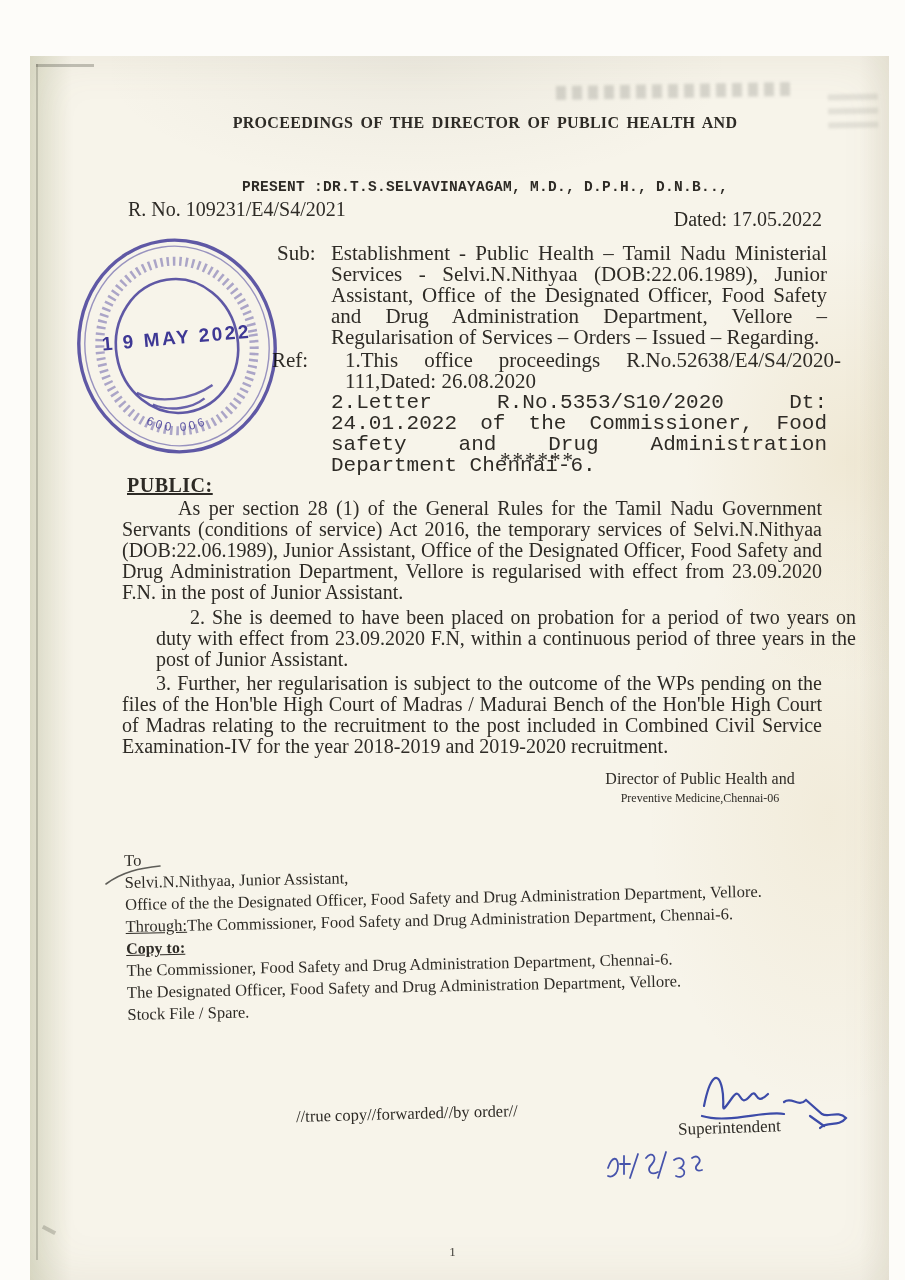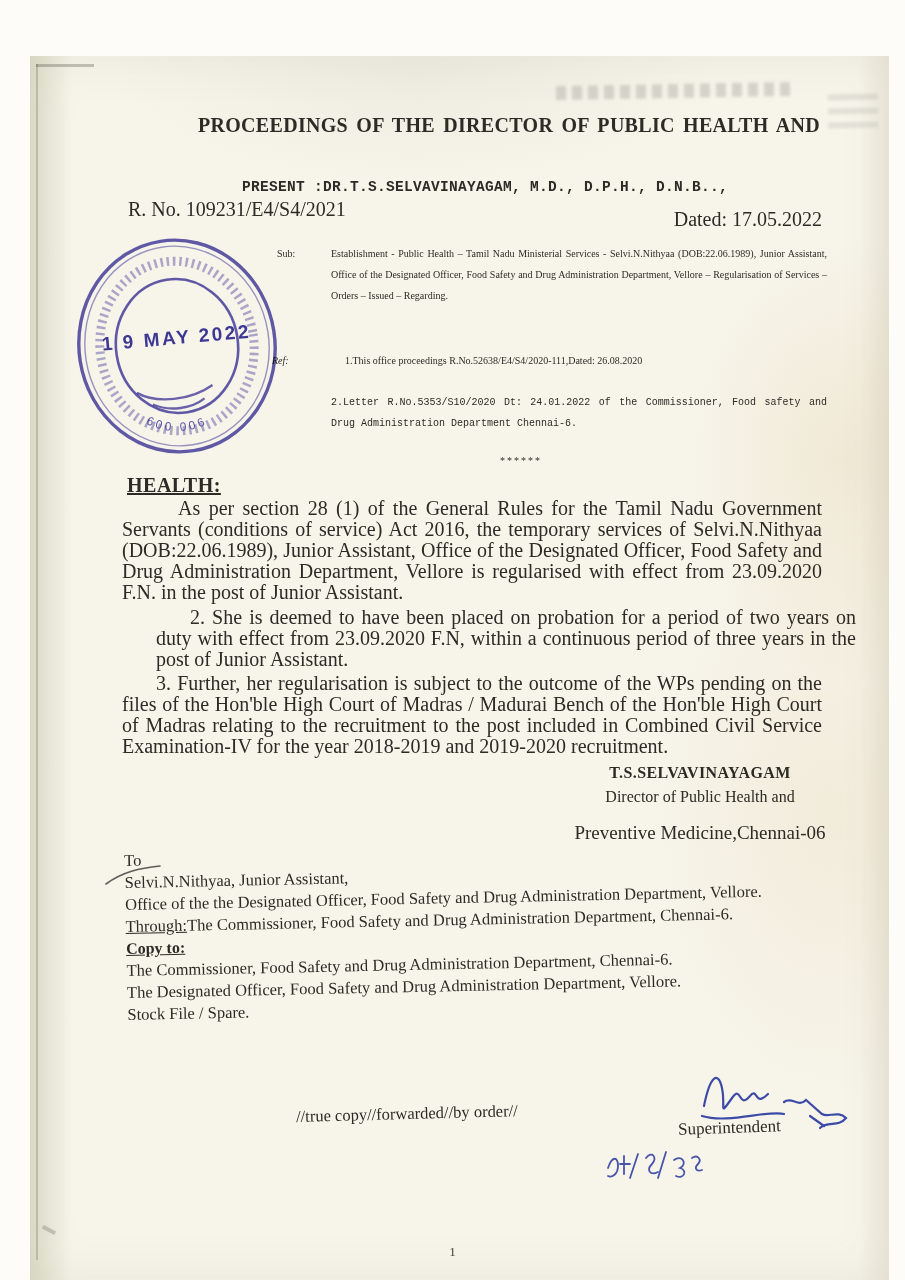--- a/index.html
+++ b/index.html
@@ -14,24 +14,24 @@
       linear-gradient(270deg, rgba(150,140,100,.10), rgba(150,140,100,0) 30px),
       #f7f4ea;
     box-shadow: inset 0 0 50px rgba(120,110,80,.10);}
   .abs{position:absolute;}
   .b{font-weight:bold;}
   .u{text-decoration:underline;}
   .just{text-align:justify;}
   .edge-line{position:absolute;background:rgba(70,70,58,.5);}
   .ghost{position:absolute;filter:blur(1.6px);opacity:.35;color:#8a8a84;
          font-family:"Liberation Sans",sans-serif;font-size:13px;transform:rotate(-1deg);}
-  .title{font-size:20px;letter-spacing:.3px;word-spacing:3px;text-align:right;}
+  .title{font-size:16px;letter-spacing:.3px;word-spacing:3px;text-align:center;}
   .present{font-size:14.5px;letter-spacing:.3px;text-align:center;}
   .body-text{font-size:20px;line-height:21px;}
-  .sub-text{font-size:10px;line-height:21px;}
+  .sub-text{font-size:21px;line-height:21px;}
   .addr{font-size:16.5px;line-height:22px;}
   .stamp-wrap{mix-blend-mode:multiply;}
   .ink{mix-blend-mode:multiply;}
 </style>
 </head>
 <body>
 
 <div class="scan">
 
   <div class="paper"></div>
@@ -46,35 +46,34 @@
   <div class="abs title b" style="left:150px;top:114px;width:670px;">PROCEEDINGS OF THE DIRECTOR OF PUBLIC HEALTH AND</div>
 
   <div class="abs present b" style="left:150px;top:179px;width:670px;font-family:Liberation Mono, monospace;">PRESENT :DR.T.S.SELVAVINAYAGAM, M.D., D.P.H., D.N.B..,</div>
 
   <div class="abs body-text" style="left:128px;top:199px;">R. No. 109231/E4/S4/2021</div>
   <div class="abs body-text" style="left:620px;top:209px;width:202px;text-align:right;">Dated: 17.05.2022</div>
 
   <div class="abs sub-text" style="left:277px;top:243px;">Sub:</div>
   <div class="abs sub-text just" style="left:331px;top:243px;width:496px;">Establishment - Public Health – Tamil Nadu Ministerial Services - Selvi.N.Nithyaa (DOB:22.06.1989), Junior Assistant, Office of the Designated Officer, Food Safety and Drug Administration Department, Vellore – Regularisation of Services – Orders – Issued – Regarding.</div>
 
-  <div class="abs sub-text" style="left:272px;top:350px;font-style:italic;">Ref:</div>
+  <div class="abs sub-text" style="left:272px;top:350px;">Ref:</div>
   <div class="abs sub-text just" style="left:345px;top:350px;width:496px;">1.This office proceedings R.No.52638/E4/S4/2020-111,Dated: 26.08.2020</div>
   <div class="abs sub-text just" style="left:331px;top:392px;width:496px;font-family:Liberation Mono, monospace;">2.Letter R.No.5353/S10/2020 Dt: 24.01.2022 of the Commissioner, Food safety and Drug Administration Department Chennai-6.</div>
   <div class="abs sub-text" style="left:500px;top:450px;letter-spacing:2px;">******</div>
 
-  <div class="abs body-text b u" style="left:127px;top:475px;letter-spacing:.5px;">HEALTH:</div>
+  <div class="abs body-text b u" style="left:127px;top:475px;letter-spacing:.5px;">PUBLIC:</div>
 
   <div class="abs body-text just" style="left:122px;top:498px;width:700px;text-indent:56px;">As per section 28 (1) of the General Rules for the Tamil Nadu Government Servants (conditions of service) Act 2016, the temporary services of Selvi.N.Nithyaa (DOB:22.06.1989), Junior Assistant, Office of the Designated Officer, Food Safety and Drug Administration Department, Vellore is regularised with effect from 23.09.2020 F.N. in the post of Junior Assistant.</div>
   <div class="abs body-text just" style="left:116px;top:607px;width:700px;text-indent:34px;margin-left:40px;">2. She is deemed to have been placed on probation for a period of two years on duty with effect from 23.09.2020 F.N, within a continuous period of three years in the post of Junior Assistant.</div>
   <div class="abs body-text just" style="left:122px;top:673px;width:700px;text-indent:34px;">3. Further, her regularisation is subject to the outcome of the WPs pending on the files of the Hon'ble High Court of Madras / Madurai Bench of the Hon'ble High Court of Madras relating to the recruitment to the post included in Combined Civil Service Examination-IV for the year 2018-2019 and 2019-2020 recruitment.</div>
 
   <div class="abs" style="left:540px;top:764px;width:320px;text-align:center;">
-    <div class="b" style="font-size:16px;letter-spacing:.4px;">T.S.SELVAVINAYAGAM</div>
     <div style="font-size:16px;margin-top:6px;">Director of Public Health and</div>
-    <div style="font-size:19px;margin-top:16px;">Preventive Medicine,Chennai-06</div>
+    <div style="font-size:12px;margin-top:3px;">Preventive Medicine,Chennai-06</div>
   </div>
 
   <div class="abs addr" style="left:124px;top:850px;width:740px;transform:rotate(-1.2deg);transform-origin:left top;">
     <div>To</div>
     <div>Selvi.N.Nithyaa, Junior Assistant,</div>
     <div>Office of the the Designated Officer, Food Safety and Drug Administration Department, Vellore.</div>
     <div>
       <span class="u">Through:</span><span>The Commissioner, Food Safety and Drug Administration Department, Chennai-6.</span>
     </div>
     <div class="u b" style="font-size:16px;">Copy to:</div>

